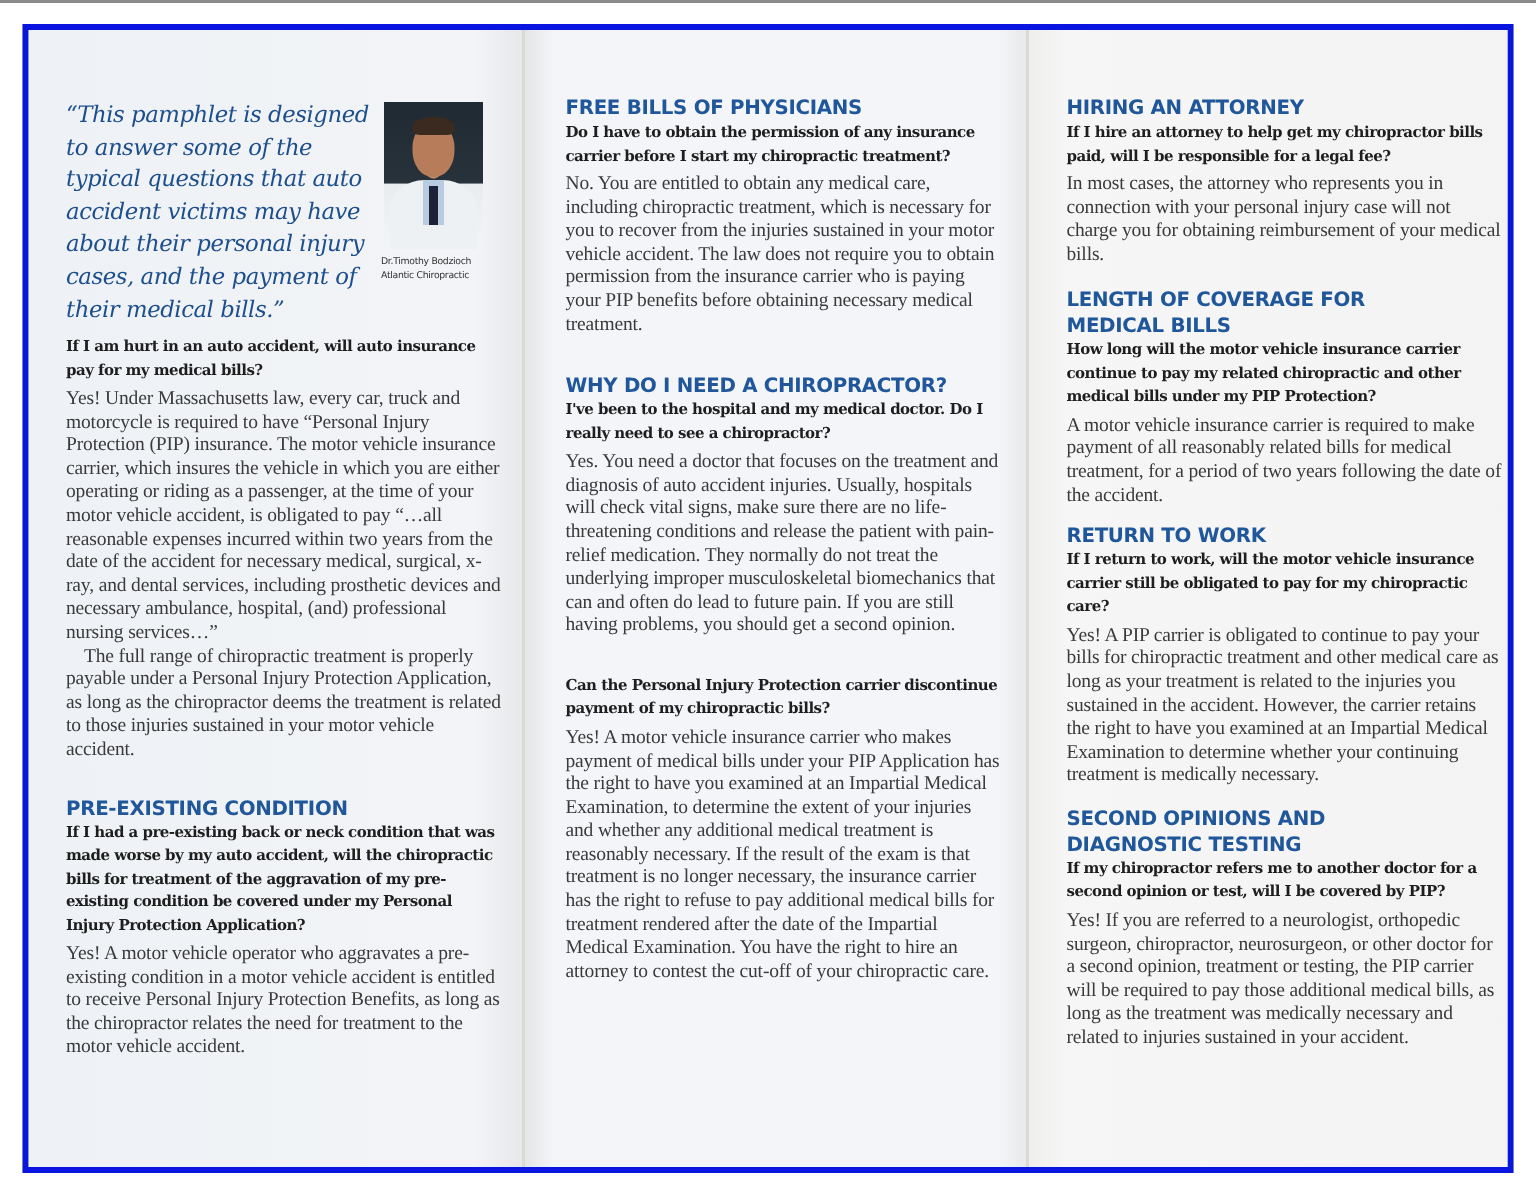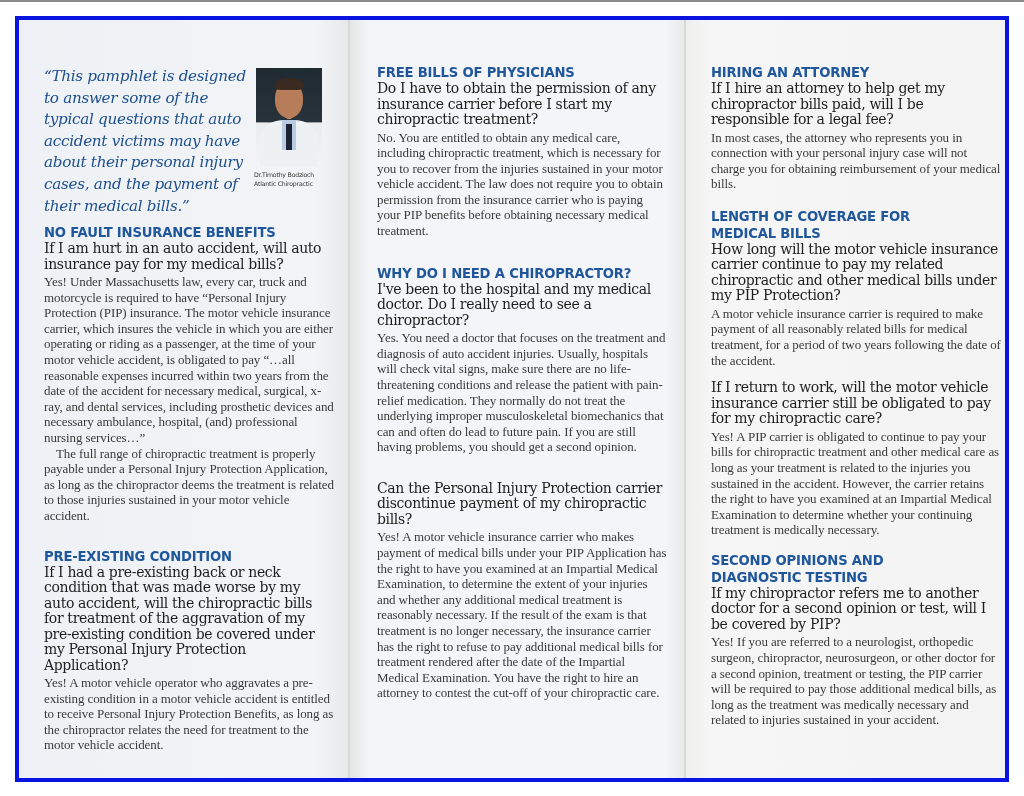--- a/index.html
+++ b/index.html
@@ -83,23 +83,23 @@
     .h {
       font-family: "DejaVu Sans", sans-serif;
       font-weight: bold;
       color: #20579b;
       font-size: 13.2px;
       line-height: 17px;
       letter-spacing: -0.2px;
     }
     .q {
       font-family: "DejaVu Serif", serif;
-      font-weight: normal;
+      font-weight: bold;
       color: #1e1e1e;
-      font-size: 14px;
+      font-size: 10px;
       line-height: 15.5px;
       letter-spacing: -0.35px;
       margin-bottom: 2px;
     }
     .a {
       font-family: "Liberation Serif", serif;
       color: #3a3a3a;
       font-size: 13px;
       line-height: 15.6px;
       letter-spacing: -0.1px;
@@ -128,21 +128,20 @@
           <div class="tie"></div>
           <div class="head"></div>
           <div class="hair"></div>
         </div>
         <div class="doc-caption">Dr.Timothy Bodzioch</div>
         <div class="doc-caption" style="margin-top:0">Atlantic Chiropractic</div>
       </div>
     </div>
 
     <div class="section" style="margin-top:18px">
-      <div class="h">NO FAULT INSURANCE BENEFITS</div>
       <div class="q">If I am hurt in an auto accident, will auto insurance pay for my medical bills?</div>
       <div class="a">
         <p>Yes! Under Massachusetts law, every car, truck and motorcycle is required to have “Personal Injury Protection (PIP) insurance. The motor vehicle insurance carrier, which insures the vehicle in which you are either operating or riding as a passenger, at the time of your motor vehicle accident, is obligated to pay “…all reasonable expenses incurred within two years from the date of the accident for necessary medical, surgical, x-ray, and dental services, including prosthetic devices and necessary ambulance, hospital, (and) professional nursing services…”</p>
         <p>The full range of chiropractic treatment is properly payable under a Personal Injury Protection Application, as long as the chiropractor deems the treatment is related to those injuries sustained in your motor vehicle accident.</p>
       </div>
     </div>
 
     <div class="section" style="margin-top:24px">
       <div class="h">PRE-EXISTING CONDITION</div>
       <div class="q">If I had a pre-existing back or neck condition that was made worse by my auto accident, will the chiropractic bills for treatment of the aggravation of my pre-existing condition be covered under my Personal Injury Protection Application?</div>
@@ -188,20 +187,21 @@
 
     <div class="section" style="margin-bottom:12px">
       <div class="h" style="width:220px">LENGTH OF COVERAGE FOR MEDICAL BILLS</div>
       <div class="q">How long will the motor vehicle insurance carrier continue to pay my related chiropractic and other medical bills under my PIP Protection?</div>
       <div class="a">
         <p>A motor vehicle insurance carrier is required to make payment of all reasonably related bills for medical treatment, for a period of two years following the date of the accident.</p>
       </div>
     </div>
 
     <div class="section" style="margin-bottom:14px">
+      <div class="h">RETURN TO WORK</div>
       <div class="q">If I return to work, will the motor vehicle insurance carrier still be obligated to pay for my chiropractic care?</div>
       <div class="a">
         <p>Yes! A PIP carrier is obligated to continue to pay your bills for chiropractic treatment and other medical care as long as your treatment is related to the injuries you sustained in the accident. However, the carrier retains the right to have you examined at an Impartial Medical Examination to determine whether your continuing treatment is medically necessary.</p>
       </div>
     </div>
 
     <div class="section">
       <div class="h" style="width:210px">SECOND OPINIONS AND DIAGNOSTIC TESTING</div>
       <div class="q">If my chiropractor refers me to another doctor for a second opinion or test, will I be covered by PIP?</div>
       <div class="a">

